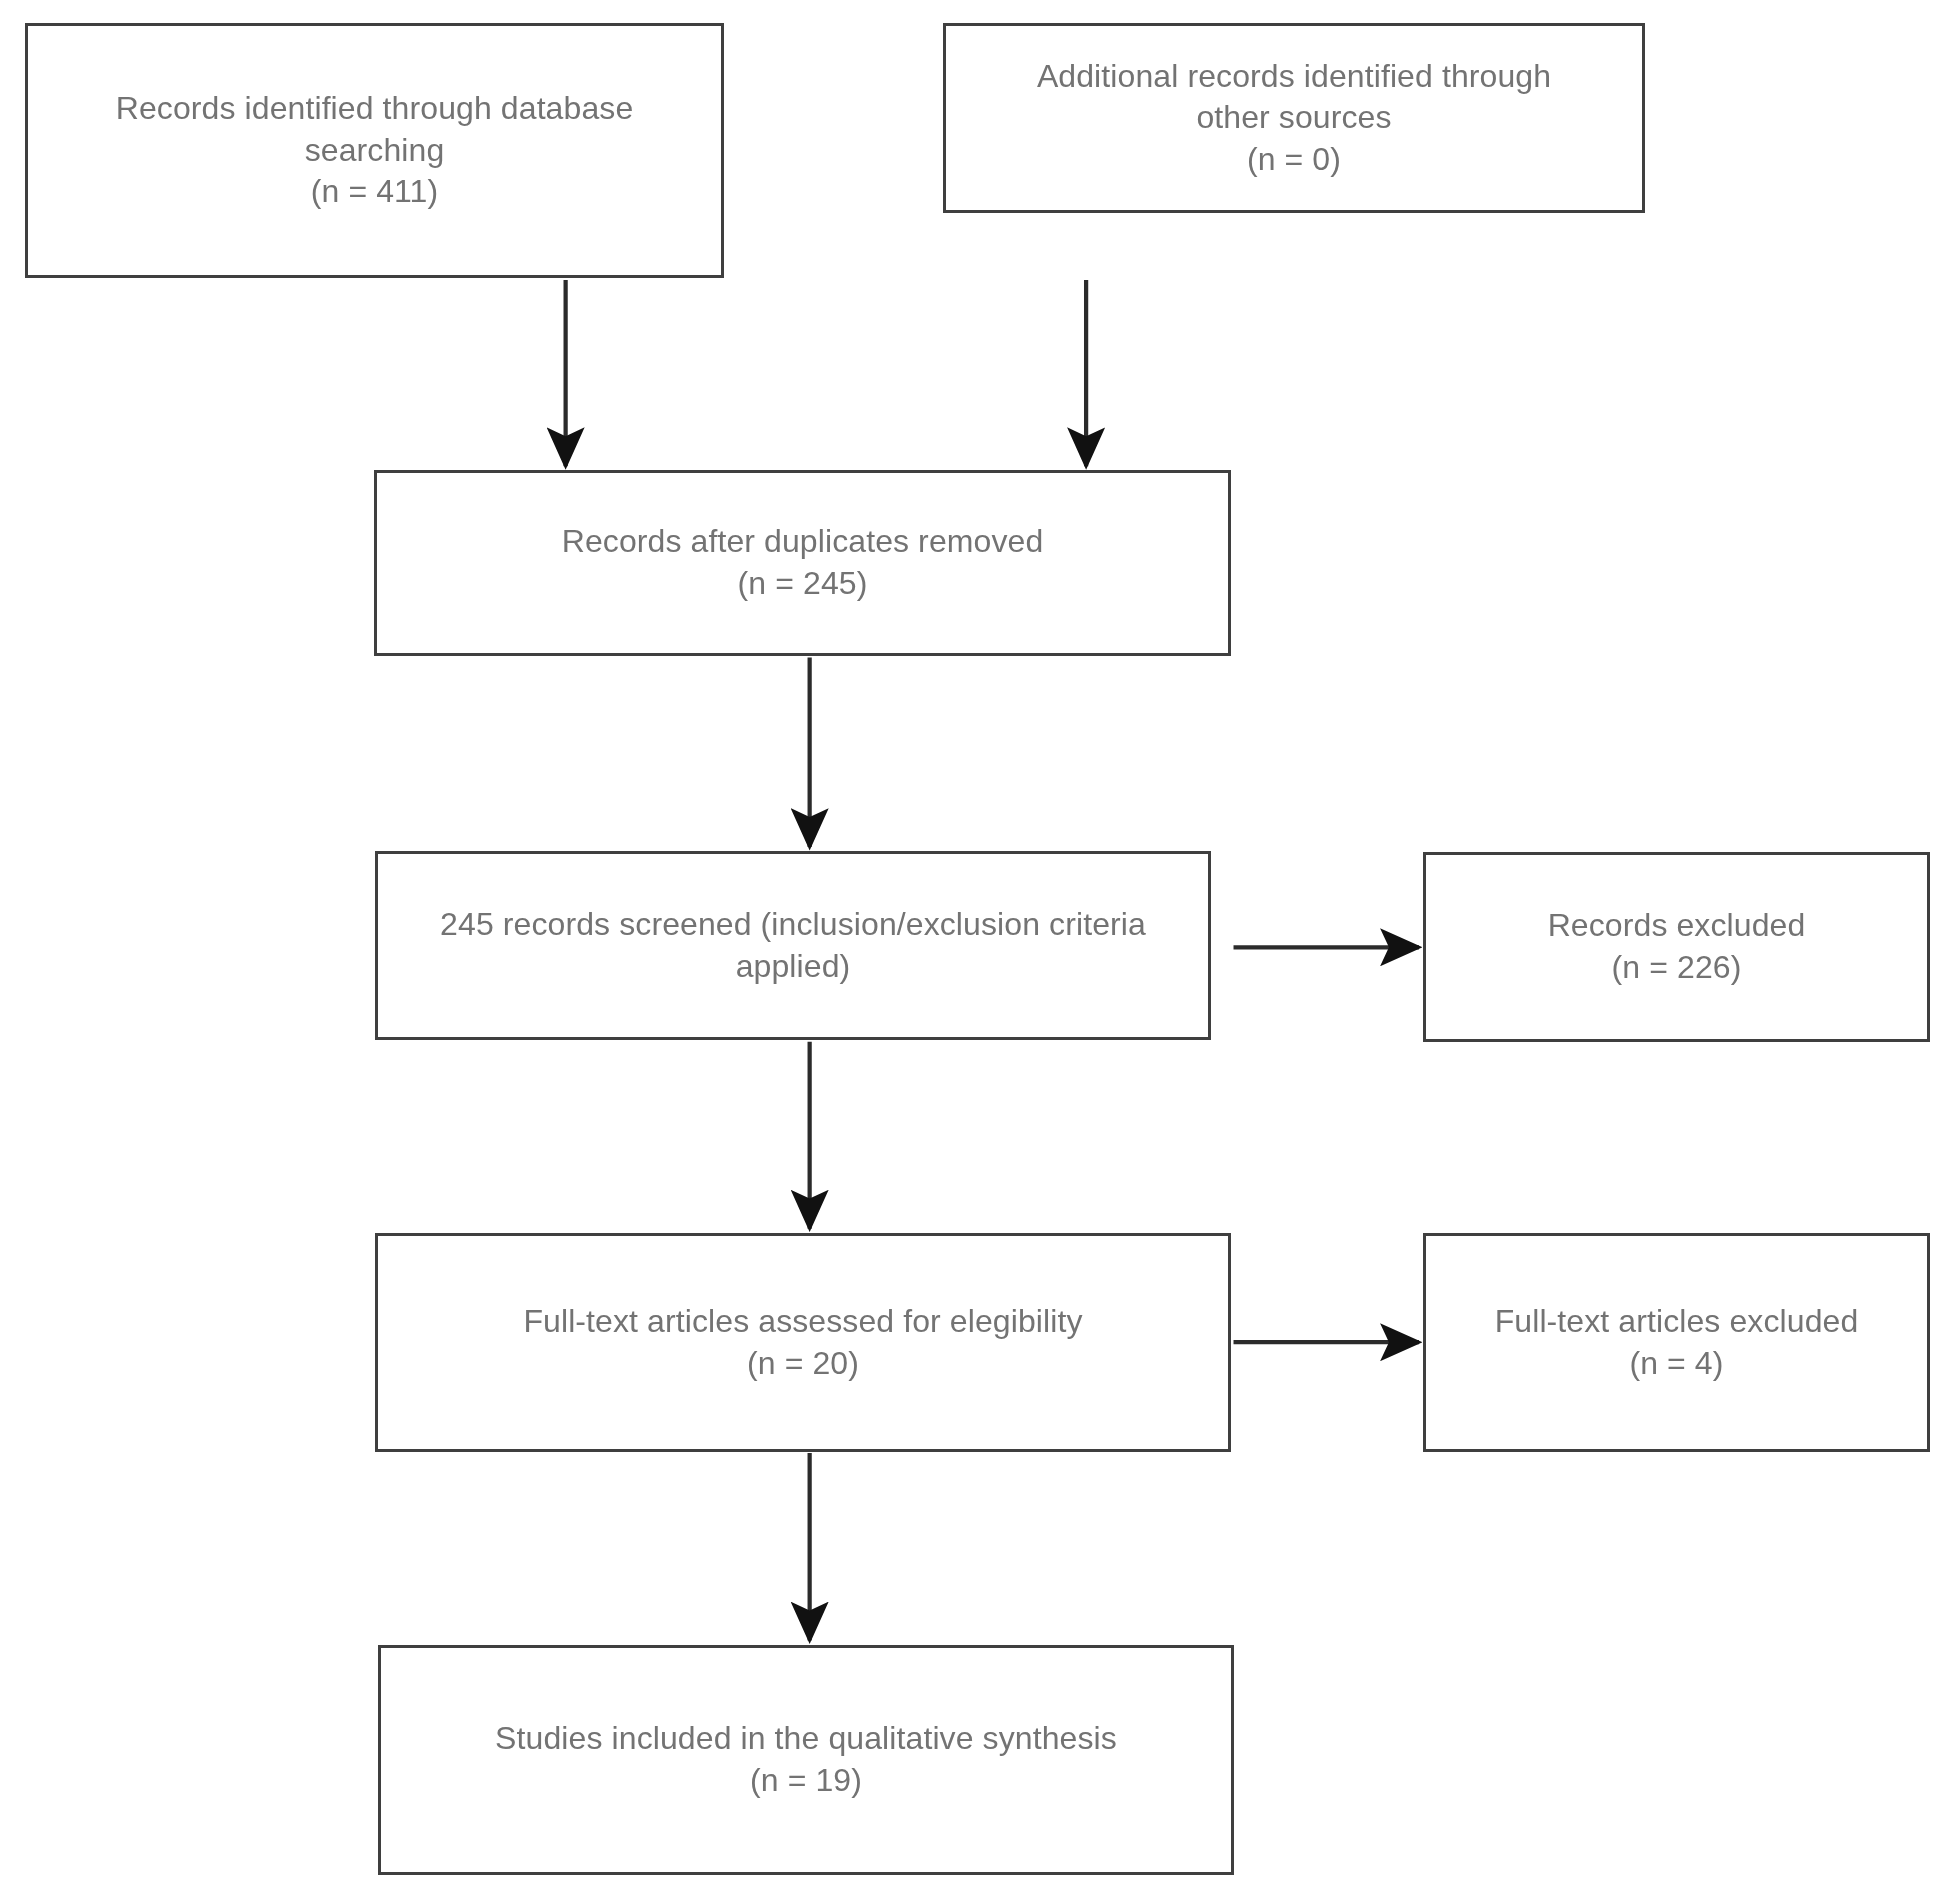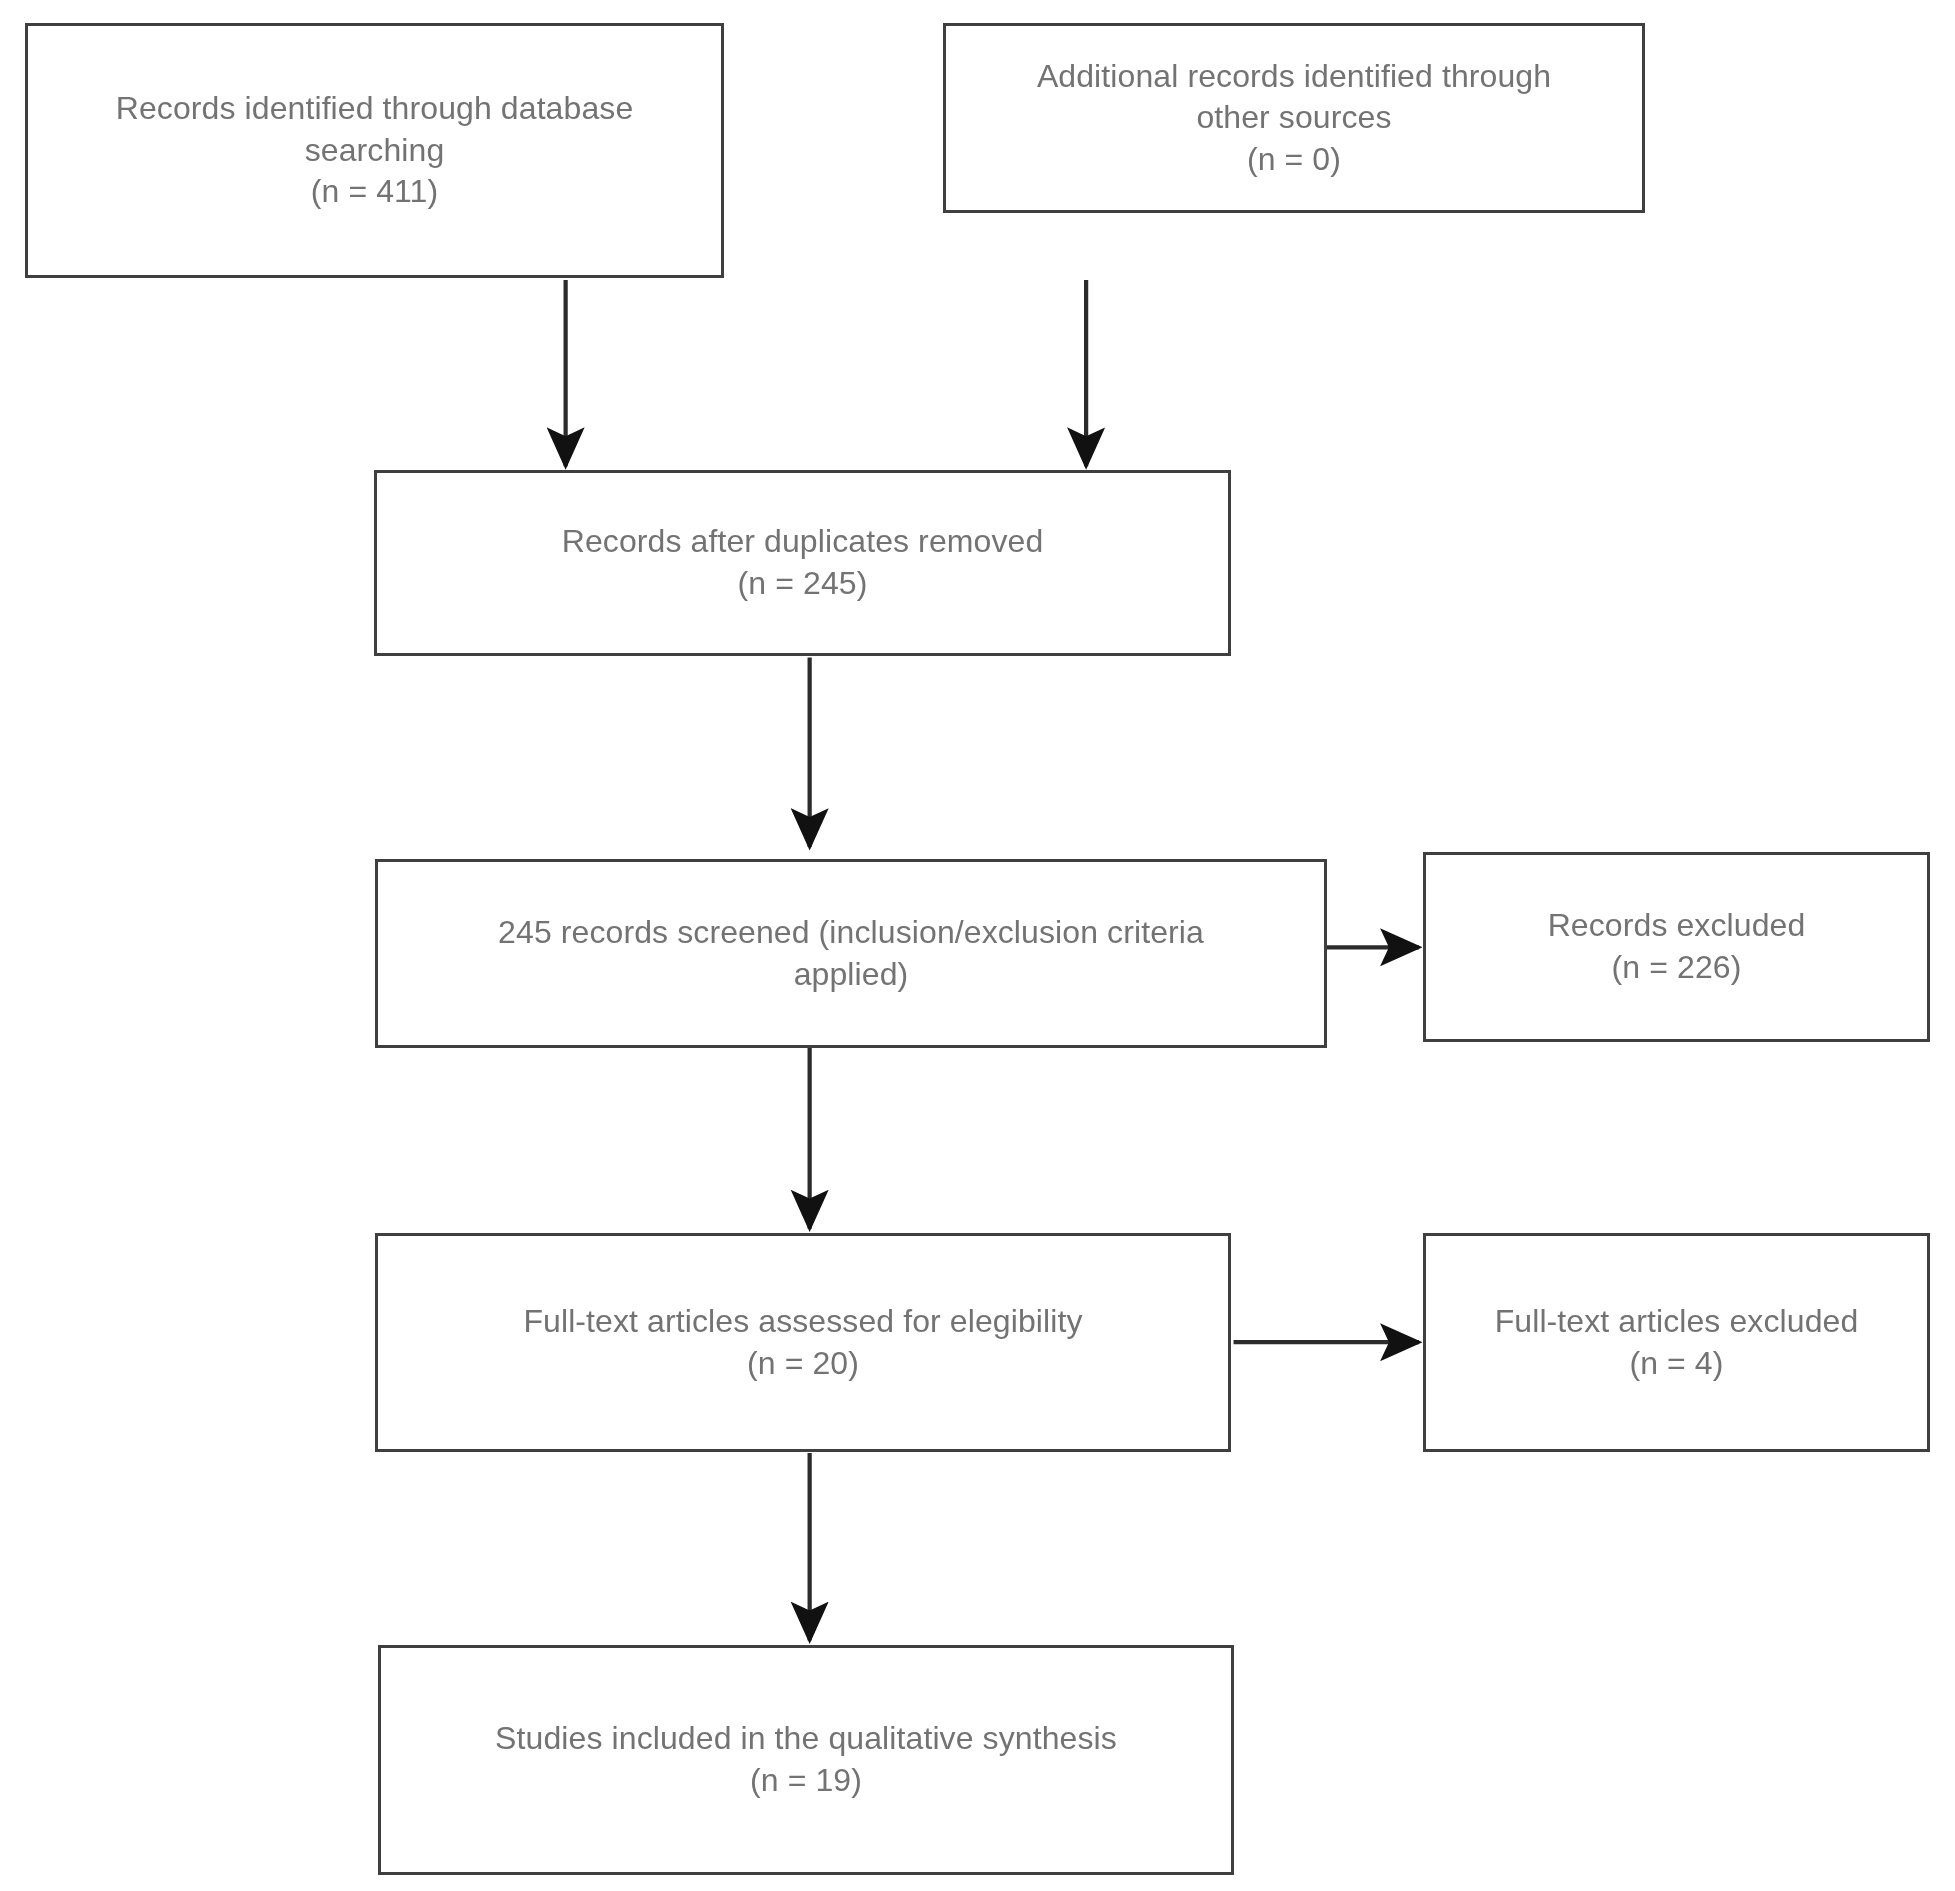--- a/index.html
+++ b/index.html
@@ -31,21 +31,21 @@
     line-height: 1.30;
     color: #737373;
     letter-spacing: 0.1px;
     padding: 0 18.3px;
     white-space: pre-line;
   }
   
   #box-db-search      { left: 25px;   top: 23px;   width: 699px;  height: 255px; }
   #box-other-sources  { left: 943px; top: 23px;   width: 702px;  height: 190px; align-items: center; }
   #box-dedup          { left: 374px;  top: 470px;  width: 857px; height: 186px; }
-  #box-screened       { left: 375px;  top: 851px; width: 952px; height: 189px; margin-top: 8px; }
+  #box-screened       { left: 375px;  top: 851px; width: 836px; height: 189px; }
   #box-rec-excluded   { left: 1423px; top: 852px; width: 507px;  height: 190px; }
   #box-fulltext       { left: 375px;  top: 1233px; width: 856px; height: 219px; }
   #box-ft-excluded    { left: 1423px; top: 1233px; width: 507px;  height: 219px; }
   #box-included       { left: 378px;  top: 1645px; width: 856px; height: 230px; }
 
   .connector-layer {
     position: absolute;
     left: 0; top: 0;
     width: 1955px;
     height: 1891px;

